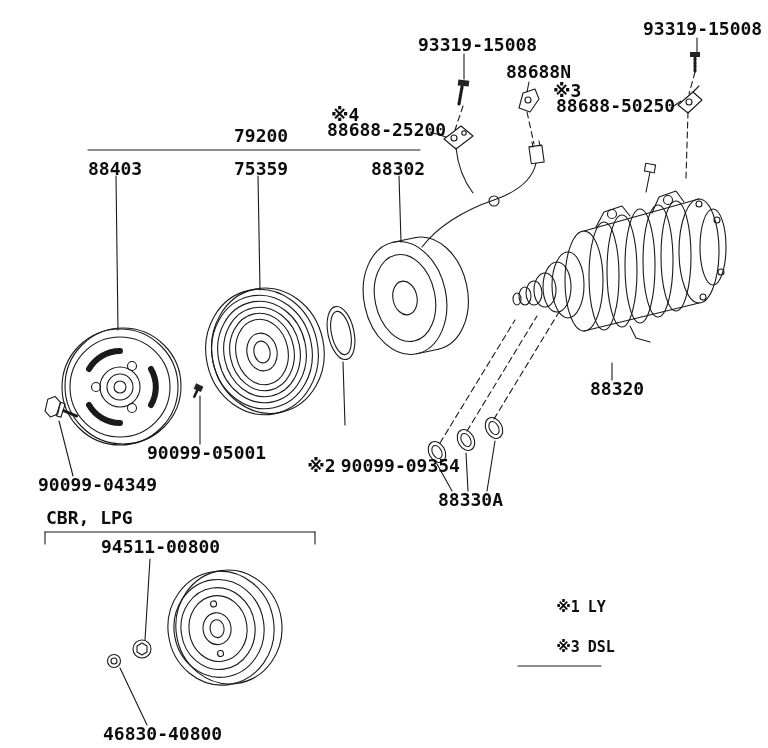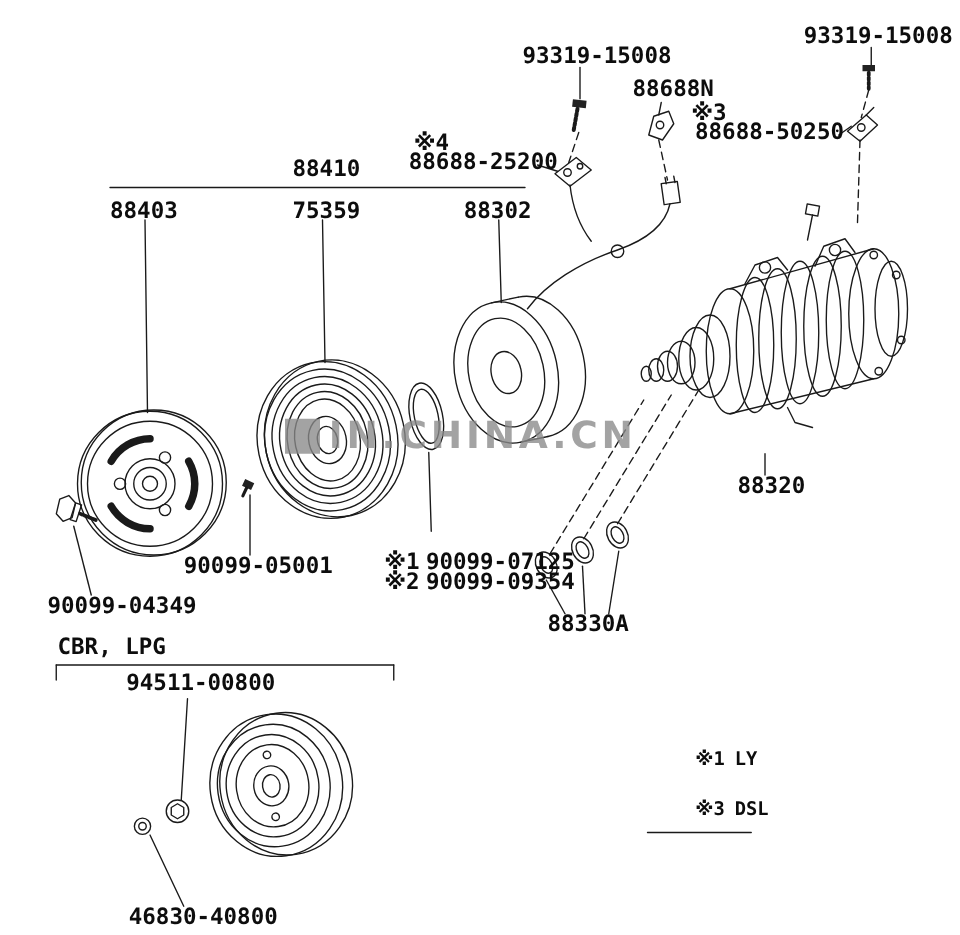--- a/index.html
+++ b/index.html
@@ -214,46 +214,39 @@
         <path d="M142,643 L147,646 L147,652 L142,655 L137,652 L137,646 Z"></path>
       </g>
       <g>
         <circle cx="114" cy="661" r="6.5"></circle>
         <circle cx="114" cy="661" r="3"></circle>
       </g>
 
     </g>
   </svg>
 
-  <div class="watermark">
-    <span class="wm-logo"></span>
-    <span class="wm-text">IN.CHINA.CN</span>
-  </div>
 
   <div class="label" style="left:418px;top:37px">93319-15008</div>
   <div class="label" style="left:643px;top:21px">93319-15008</div>
   <div class="label" style="left:506px;top:64px">88688N</div>
 
   <div class="label" style="left:553px;top:83px">※3</div>
   <div class="label" style="left:556px;top:98px">88688-50250</div>
 
   <div class="label" style="left:331px;top:107px">※4</div>
   <div class="label" style="left:327px;top:122px">88688-25200</div>
 
-  <div class="label" style="left:234px;top:128px">88410</div>
+  <div class="label" style="left:234px;top:128px">79200</div>
   <div class="label" style="left:88px;top:161px">88403</div>
   <div class="label" style="left:234px;top:161px">75359</div>
   <div class="label" style="left:371px;top:161px">88302</div>
   <div class="label" style="left:590px;top:381px">88320</div>
 
   <div class="label" style="left:147px;top:445px">90099-05001</div>
 
-  <div class="label" style="left:264px;top:427px">
-    <span class="mk">※1</span><span>90099-07125</span>
-  </div>
   <div class="label" style="left:264px;top:443px">
     <span class="mk">※2</span><span>90099-09354</span>
   </div>
 
   <div class="label" style="left:38px;top:477px">90099-04349</div>
   <div class="label" style="left:438px;top:492px">88330A</div>
 
   <div class="label" style="left:46px;top:510px">CBR, LPG</div>
   <div class="label" style="left:101px;top:539px">94511-00800</div>
   <div class="label" style="left:103px;top:726px">46830-40800</div>

